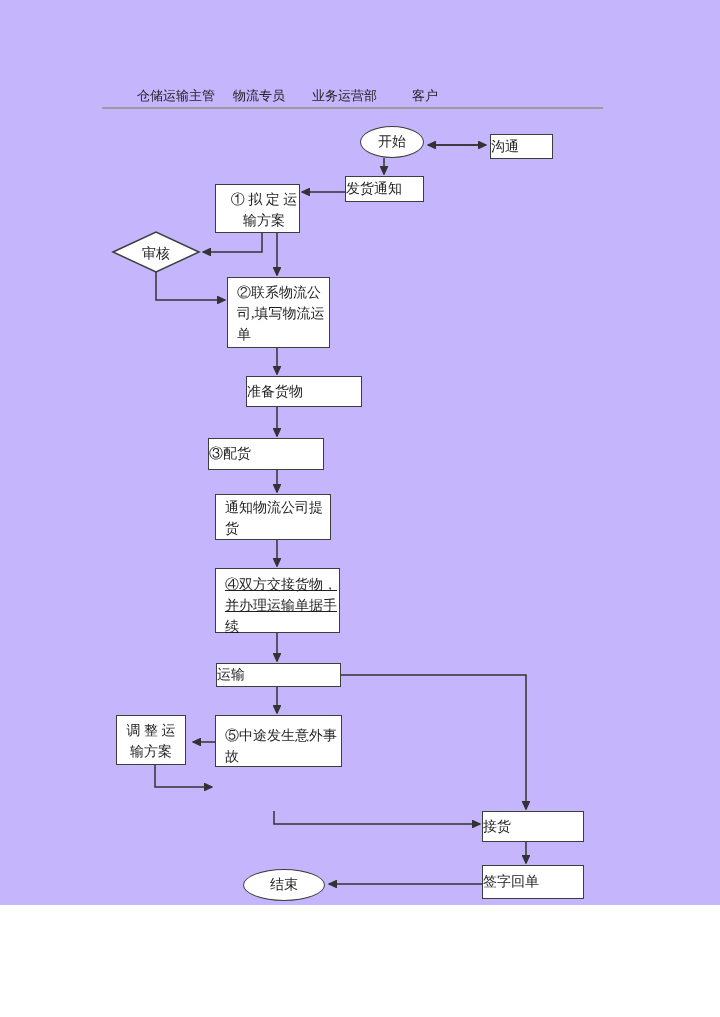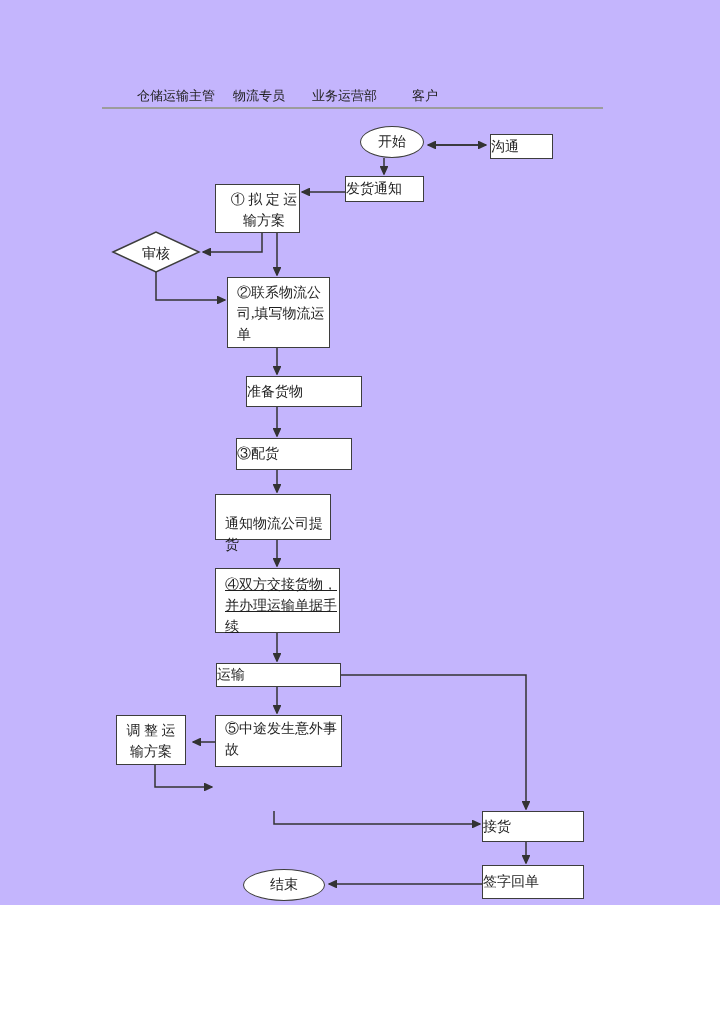--- a/index.html
+++ b/index.html
@@ -99,32 +99,32 @@
 输方案</div>
 
   <div class="diamond-label">审核</div>
 
   <div class="node multi" style="left:227px;top:277px;width:103px;height:71px;">②联系物流公
 司,填写物流运
 单</div>
 
   <div class="node rect1" style="left:222px;top:376px;width:116px;height:31px;margin-left:24px;">准备货物</div>
 
-  <div class="node rect1" style="left:236px;top:438px;width:116px;height:32px;">③配货</div>
+  <div class="node rect1" style="left:208px;top:438px;width:116px;height:32px;">③配货</div>
 
-  <div class="node multi" style="left:215px;top:494px;width:116px;height:46px;padding-top:18px;">通知物流公司提
+  <div class="node multi" style="left:215px;top:494px;width:116px;height:46px;padding-top:2px;">通知物流公司提
 货</div>
 
   <div class="node multi" style="left:215px;top:568px;width:125px;height:65px;padding-top:5px;text-decoration:underline;">④双方交接货物，
 并办理运输单据手
 续</div>
 
   <div class="node rect1" style="left:216px;top:663px;width:125px;height:24px;">运输</div>
 
-  <div class="node multi" style="left:215px;top:715px;width:127px;height:52px;padding-top:2px;">⑤中途发生意外事
+  <div class="node multi" style="left:215px;top:715px;width:127px;height:52px;padding-top:9px;">⑤中途发生意外事
 故</div>
 
   <div class="node multi-center" style="left:116px;top:715px;width:70px;height:50px;">调 整 运
 输方案</div>
 
 
   <div class="node rect1" style="left:482px;top:811px;width:102px;height:31px;">接货</div>
 
   <div class="node rect1" style="left:482px;top:865px;width:102px;height:34px;">签字回单</div>
 

